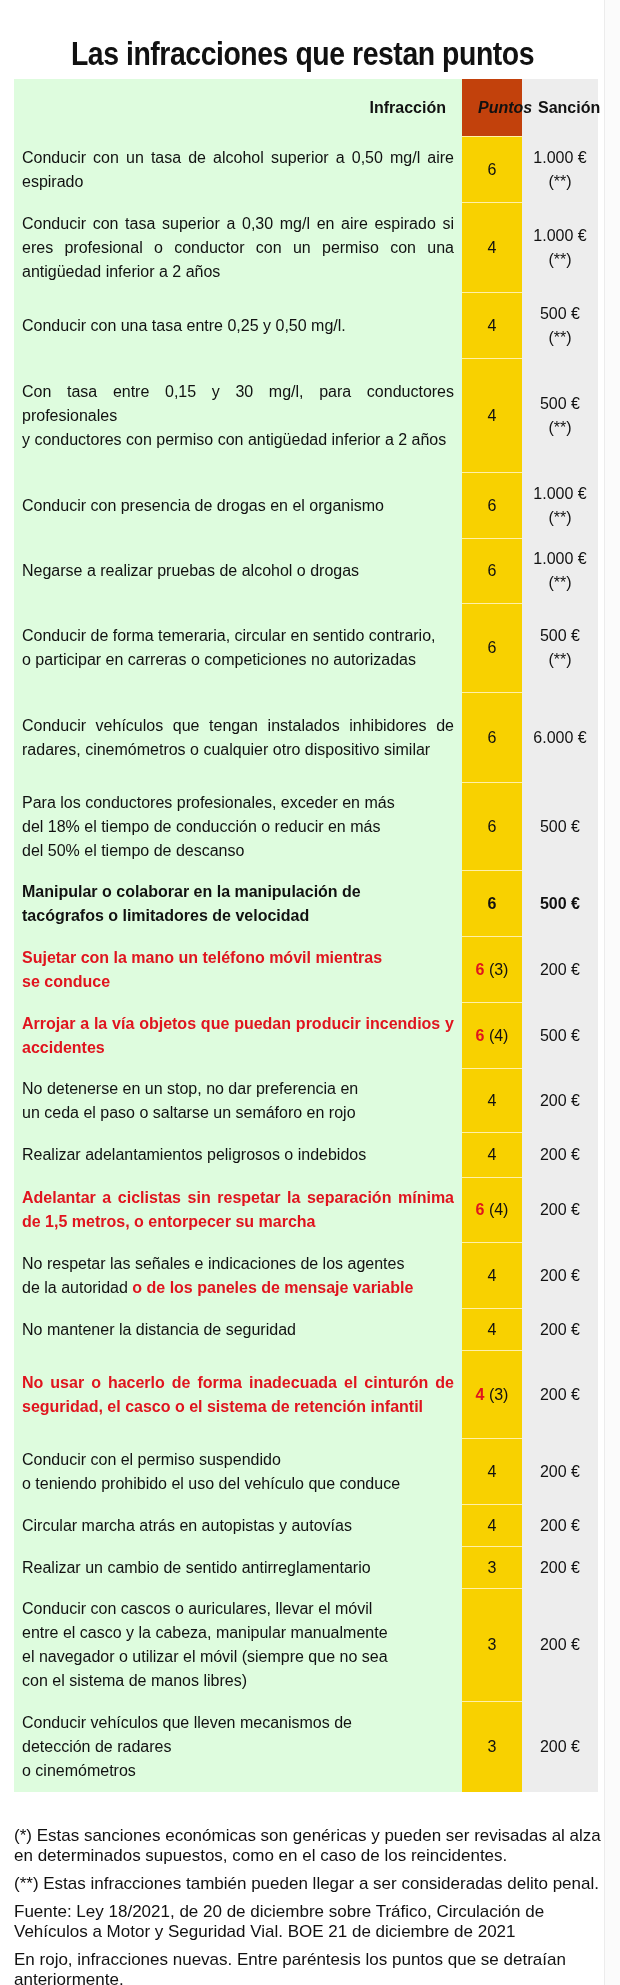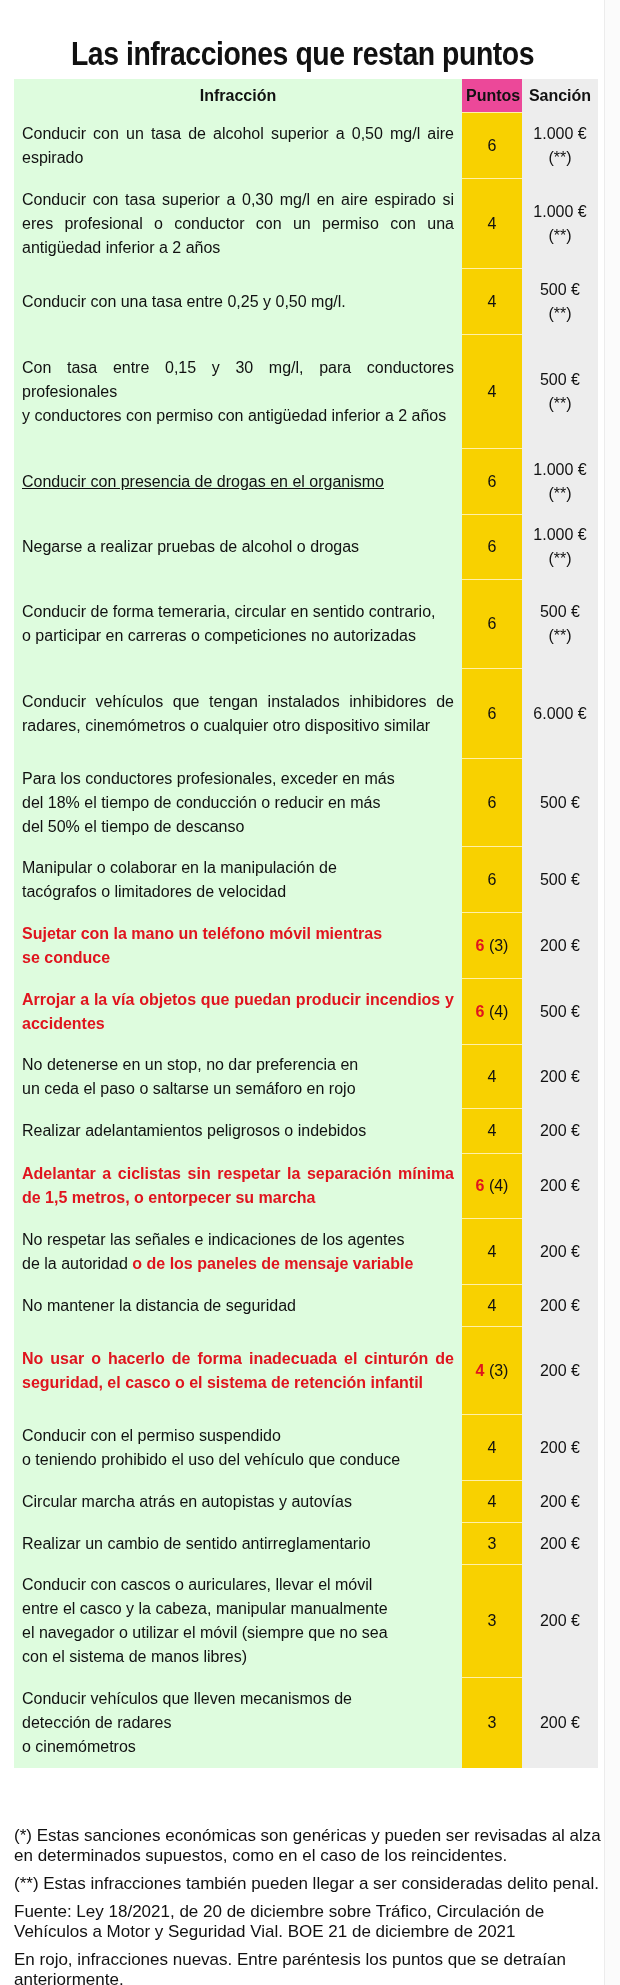--- a/index.html
+++ b/index.html
@@ -3,23 +3,23 @@
 <meta charset="utf-8">
 <style>
   html, body { margin:0; padding:0; background:#ffffff; }
   body { width:620px; height:1985px; position:relative; overflow:hidden; font-family:"Liberation Sans", sans-serif; color:#111; }
   .page-edge { position:absolute; top:0; right:0; width:15px; height:1985px; background:#fbfbfb; border-left:1px solid #ececec; }
   .title { position:absolute; top:10px; left:0; width:605px; text-align:center; font-weight:bold; font-size:33px; letter-spacing:-0.5px; transform:scaleX(0.86); transform-origin:center; color:#111; line-height:44px; }
   table.infr { position:absolute; top:79px; left:14px; width:584px; border-collapse:collapse; table-layout:fixed; font-size:16px; line-height:24px; }
   table.infr col.c1 { width:448px; }
   table.infr col.c2 { width:60px; }
   table.infr col.c3 { width:76px; }
-  th { font-weight:bold; font-size:16px; height:25px; padding:4px; text-align:center; }
+  th { font-weight:bold; font-size:16px; height:25px; padding:16px; text-align:right; }
   th.h1 { background:#defcde; }
-  th.h2 { background:#ec4899; border-bottom:1px solid #fff0a8; }
+  th.h2 { background:#c2410c; border-bottom:1px solid #fff0a8;font-style:italic; }
   th.h3 { background:#ededed; }
   td { padding:0; vertical-align:middle; }
   td.desc { background:#defcde; padding:0 8px 0 8px; text-align:justify; }
   td.pts { background:#f8d100; text-align:center; border-top:1px solid #fff0a8; }
   td.san { background:#ededed; text-align:center; }
   .red { color:#e0141e; font-weight:bold; }
   .prev { color:#111; font-weight:normal; }
   .line { display:block; }
   .notes { position:absolute; top:1826px; left:14px; width:588px; font-size:17px; line-height:20px; color:#111; }
   .notes p { margin:0 0 8px 0; }
@@ -74,21 +74,21 @@
           <span class="line">Con tasa entre 0,15 y 30 mg/l, para conductores profesionales</span>
           <span class="line">y conductores con permiso con antigüedad inferior a 2 años</span>
         </td>
         <td class="pts"><span>4</span></td>
         <td class="san">
           <span class="line">500 €</span>
           <span class="line">(**)</span>
         </td>
       </tr>
       <tr style="height: 66px;">
-        <td class="desc"><span class="line" style="display: inline; text-decoration: underline;">Conducir con presencia de drogas en el organismo</span></td>
+        <td class="desc"><span class="line" style="display: inline;">Conducir con presencia de drogas en el organismo</span></td>
         <td class="pts"><span>6</span></td>
         <td class="san">
           <span class="line">1.000 €</span>
           <span class="line">(**)</span>
         </td>
       </tr>
       <tr style="height: 65px;">
         <td class="desc"><span class="line" style="display: inline;">Negarse a realizar pruebas de alcohol o drogas</span></td>
         <td class="pts"><span>6</span></td>
         <td class="san">
@@ -118,21 +118,21 @@
         <td class="desc">
           <span class="line">Para los conductores profesionales, exceder en más</span>
           <span class="line">del 18% el tiempo de conducción o reducir en más</span>
           <span class="line">del 50% el tiempo de descanso</span>
         </td>
         <td class="pts"><span>6</span></td>
         <td class="san">
           <span class="line">500 €</span>
         </td>
       </tr>
-      <tr style="height: 66px;">
+      <tr style="height: 66px; font-weight: bold;">
         <td class="desc">
           <span class="line">Manipular o colaborar en la manipulación de</span>
           <span class="line">tacógrafos o limitadores de velocidad</span>
         </td>
         <td class="pts"><span>6</span></td>
         <td class="san">
           <span class="line">500 €</span>
         </td>
       </tr>
       <tr style="height: 66px;">

